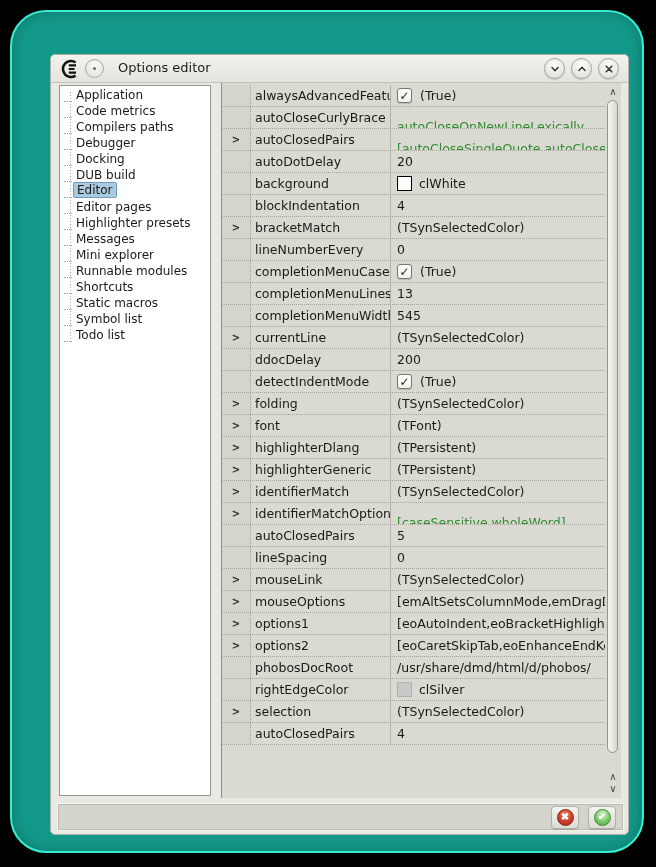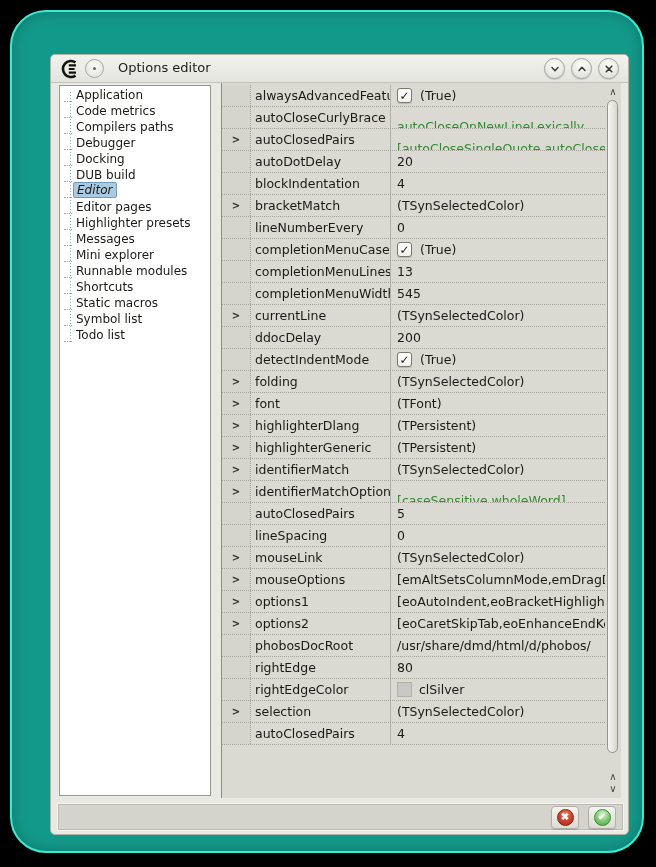--- a/index.html
+++ b/index.html
@@ -25,21 +25,21 @@
           box-shadow:0 1px 1px rgba(0,0,0,.15);cursor:pointer;}
   
   .list{position:absolute;left:8px;top:30px;width:152px;height:711px;background:#fff;
         border:1px solid #98988e;box-sizing:border-box;overflow:hidden;}
   .treeline{position:absolute;left:10px;top:6px;width:1px;height:250px;
         background:repeating-linear-gradient(to bottom,#90aabe 0 1px,transparent 1px 3px);}
   .titem{height:16px;display:flex;align-items:flex-end;font-size:12px;color:#1a1a16;
         padding-left:4px;white-space:nowrap;cursor:default;}
   .titem .stub{width:8px;height:0;border-top:1px dotted #90aabe;margin-right:4px;flex:0 0 auto;}
   .titem .lbl{line-height:14px;}
-  .titem .lbl.sel{background:#aacae2;border:1px solid #6f9cbb;border-radius:2px;padding:0 3px;margin-left:-3px;font-style:italic;}
+  .titem .lbl.sel{background:#aacae2;border:1px solid #6f9cbb;border-radius:2px;padding:0 3px;margin-left:-3px;}
   
   .grid{position:absolute;left:170px;top:28px;width:400px;height:715px;background:#dadad2;
         border-left:1px solid #8e8e84;box-sizing:border-box;overflow:hidden;}
   .rows{position:absolute;left:0;top:2px;right:16px;}
   .prow{height:22px;display:flex;align-items:center;border-bottom:1px dotted #a3a399;box-sizing:border-box;}
   .gutter{width:29px;flex:0 0 auto;height:100%;background:#d5d5cd;border-right:1px dotted #a3a399;
           box-sizing:border-box;display:flex;align-items:center;justify-content:center;}
   .expand{font-size:10px;font-weight:bold;color:#33332e;line-height:1;cursor:pointer;}
   .pname{width:139px;flex:0 0 auto;padding-left:4px;font-size:12.5px;color:#1a1a16;
          white-space:nowrap;overflow:hidden;box-sizing:border-box;}
@@ -202,20 +202,28 @@
           </div>
           <div class="prow">
             <span class="gutter"></span>
             <span class="pname">autoDotDelay</span>
             <div class="pval">
               <span>20</span>
             </div>
           </div>
           <div class="prow">
             <span class="gutter"></span>
+            <span class="pname">background</span>
+            <div class="pval">
+              <span class="swatch" style="background: rgb(255, 255, 255); border: 1px solid rgb(0, 0, 0);"></span>
+              <span>clWhite</span>
+            </div>
+          </div>
+          <div class="prow">
+            <span class="gutter"></span>
             <span class="pname">blockIndentation</span>
             <div class="pval">
               <span>4</span>
             </div>
           </div>
           <div class="prow">
             <span class="gutter">
               <span class="expand">&gt;</span>
             </span>
             <span class="pname">bracketMatch</span>
@@ -378,27 +386,20 @@
             <span class="pname">options2</span>
             <div class="pval">
               <span>[eoCaretSkipTab,eoEnhanceEndKey</span>
             </div>
           </div>
           <div class="prow">
             <span class="gutter"></span>
             <span class="pname">phobosDocRoot</span>
             <div class="pval">
               <span>/usr/share/dmd/html/d/phobos/</span>
-            </div>
-          </div>
-          <div class="prow">
-            <span class="gutter"></span>
-            <span class="pname">rightEdge</span>
-            <div class="pval">
-              <span>80</span>
             </div>
           </div>
           <div class="prow">
             <span class="gutter"></span>
             <span class="pname">rightEdgeColor</span>
             <div class="pval">
               <span class="swatch" style="background: rgb(200, 200, 200); border: 1px solid rgb(178, 178, 170);"></span>
               <span>clSilver</span>
             </div>
           </div>

